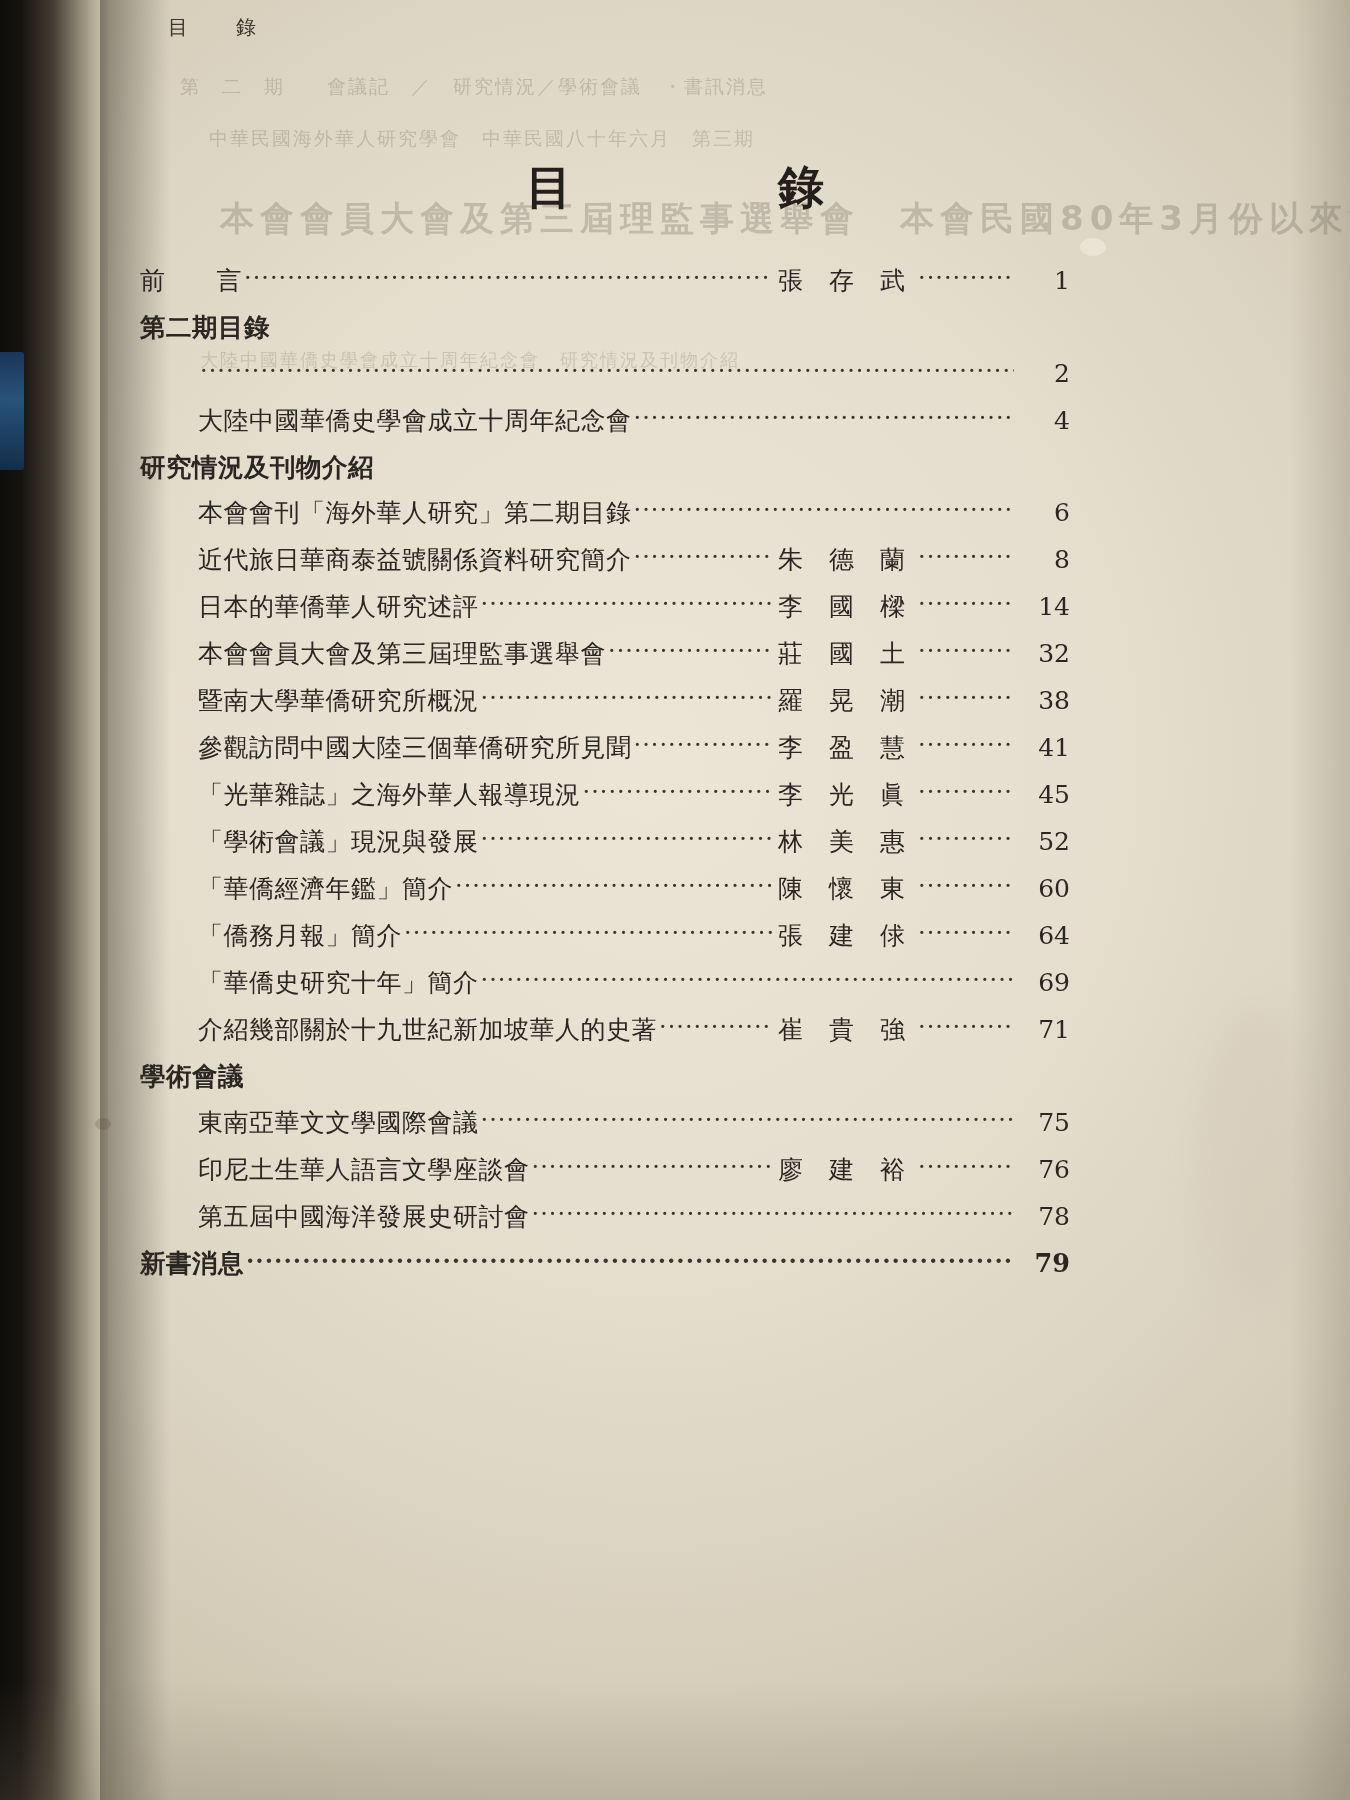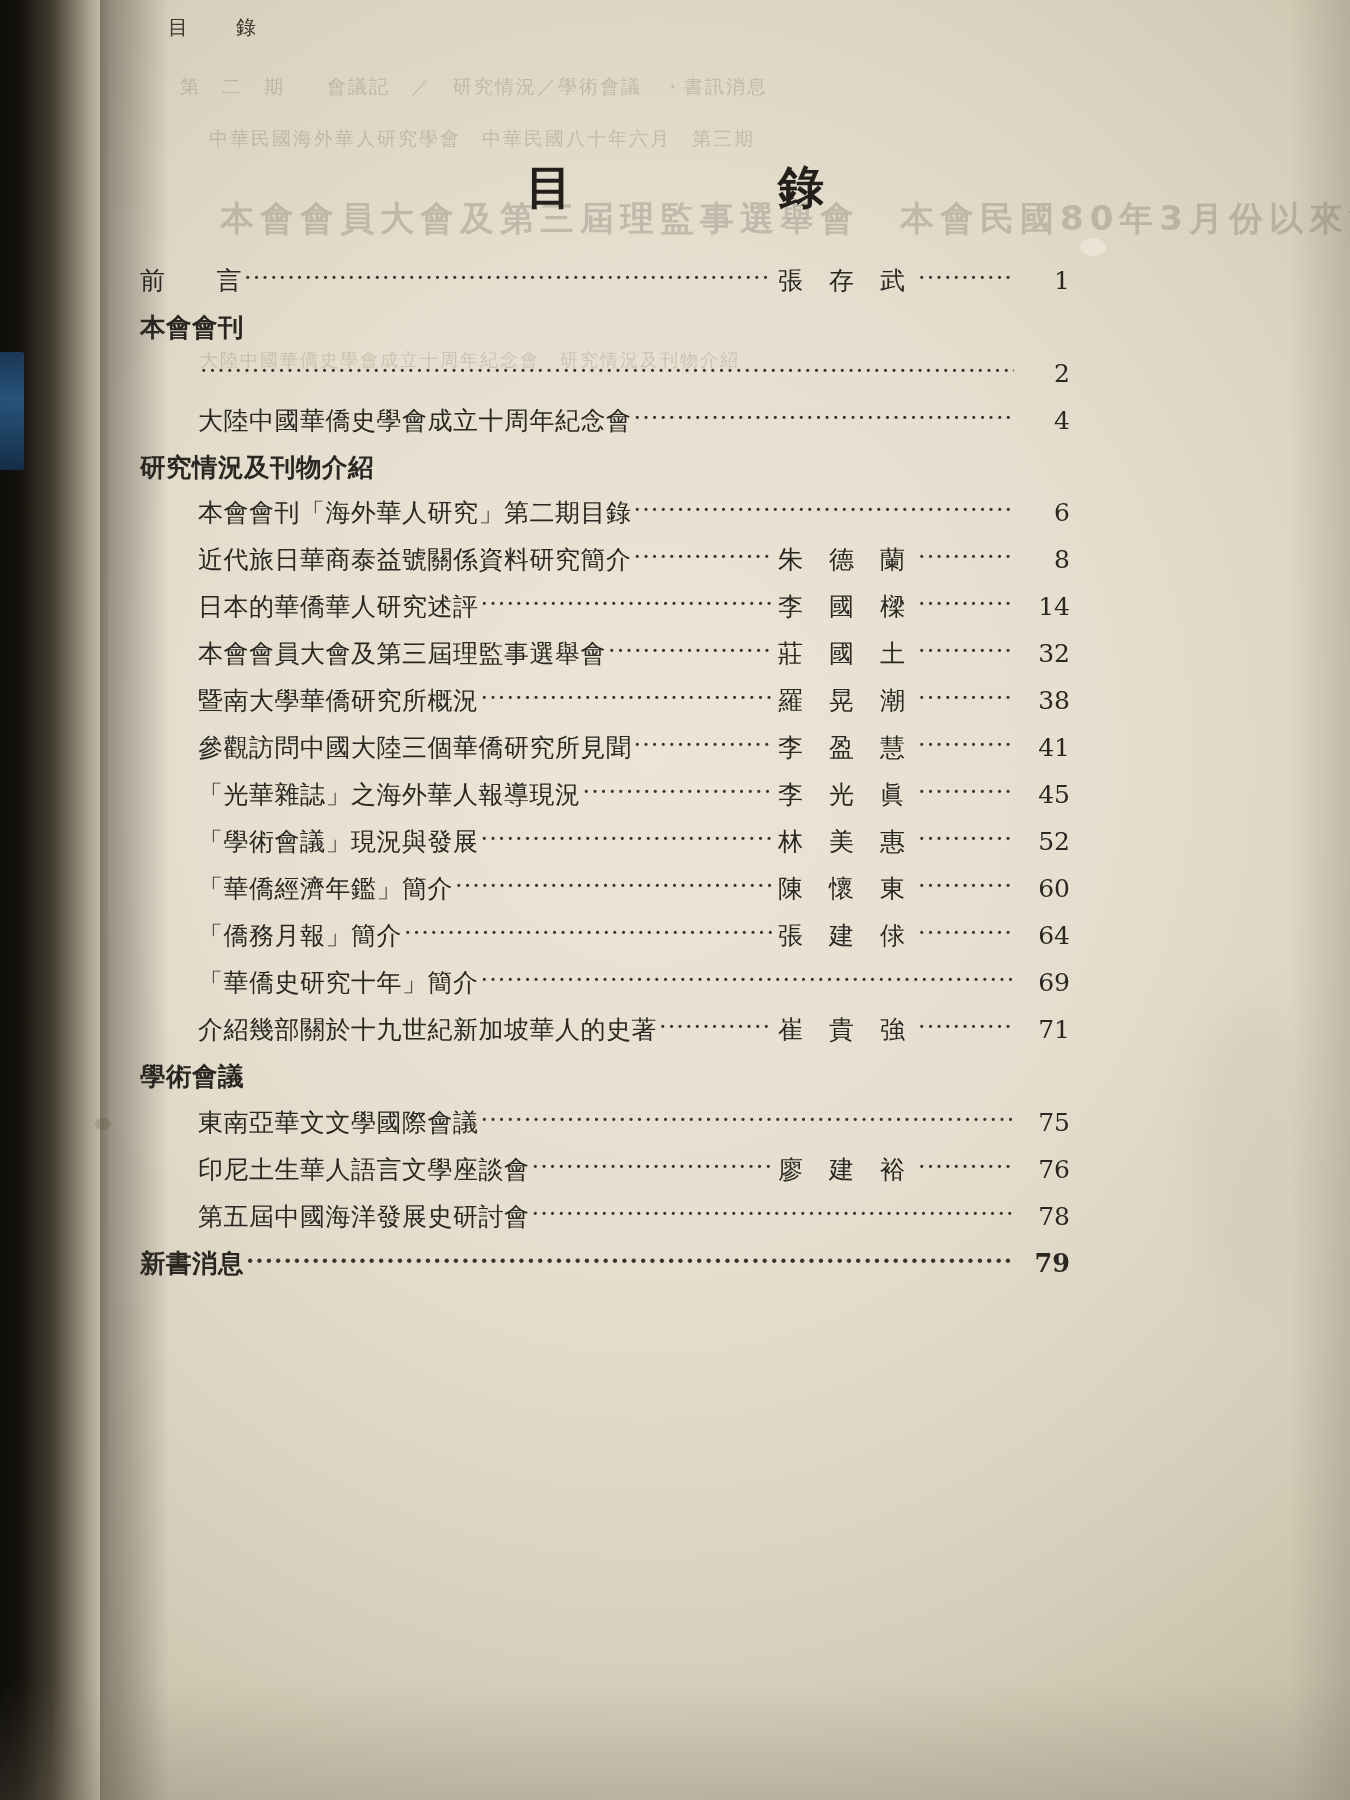--- a/index.html
+++ b/index.html
@@ -177,21 +177,21 @@
 
     <div class="row">
       <span class="title">前　　言</span>
       <span class="leader"></span>
       <span class="author">張 存 武</span>
       <span class="leader short"></span>
       <span class="page-no">1</span>
     </div>
 
     <div class="row section">
-      <span class="title">本會會刊</span>
+      <span class="title">第二期目錄</span>
     </div>
 
     <div class="row indent">
       <span class="leader"></span>
       <span class="page-no">2</span>
     </div>
 
 
     <div class="row indent">
       <span class="title">大陸中國華僑史學會成立十周年紀念會</span>

